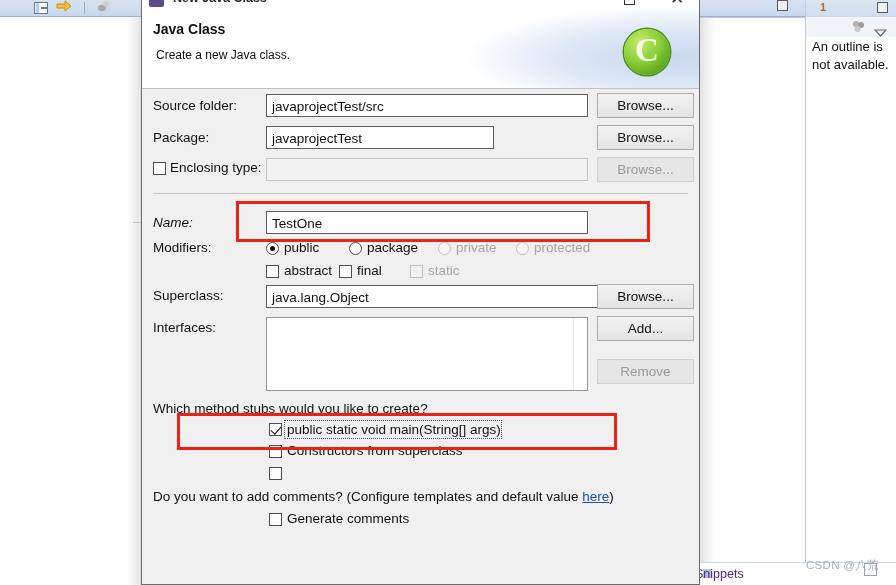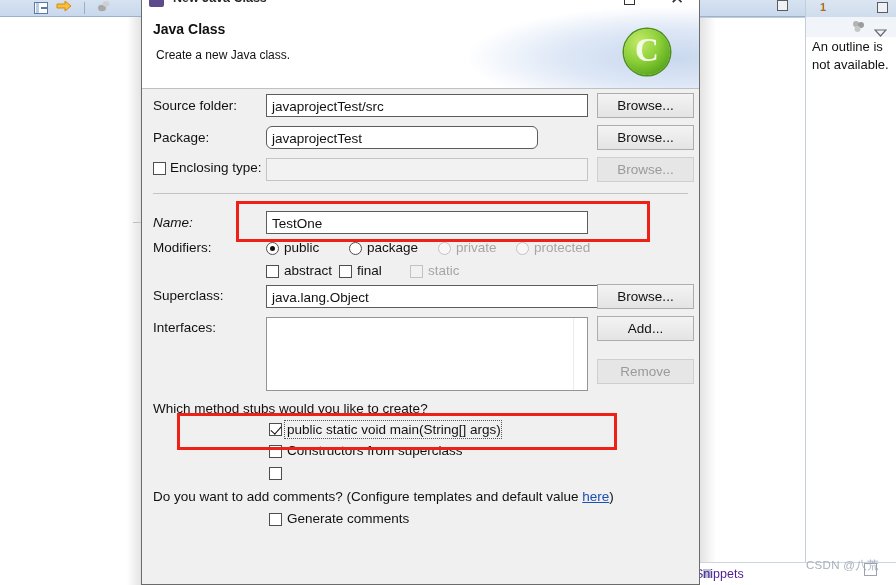--- a/index.html
+++ b/index.html
@@ -347,21 +347,21 @@
       </div>
     </div>
 
     <div class="dlg-body">
 
       <div class="lbl row" style="left:11px; top:9px;"><span>Source folder:</span></div>
       <div class="tf" style="left:124px; top:5px; width:322px;">javaprojectTest/src</div>
       <div class="btn" style="left:455px; top:4px;">Browse...</div>
 
       <div class="lbl row" style="left:11px; top:41px;"><span>Package:</span></div>
-      <div class="tf" style="left:124px; top:37px; width:272px;border-radius:6px;">javaprojectTest</div>
+      <div class="tf" style="left:124px; top:37px; width:228px;">javaprojectTest</div>
       <div class="btn" style="left:455px; top:36px;">Browse...</div>
 
       <div class="cbx" style="left:11px; top:73px;"></div>
       <div class="lbl row" style="left:28px; top:71px;"><span>Enclosing type:</span></div>
       <div class="tf disabled" style="left:124px; top:69px; width:322px;"></div>
       <div class="btn disabled" style="left:455px; top:68px;">Browse...</div>
 
       <div class="sep-line" style="left:11px; top:104px; width:535px;"></div>
 
       <div class="lbl row" style="left:11px; top:126px;font-style:italic;"><span>Name:</span></div>

